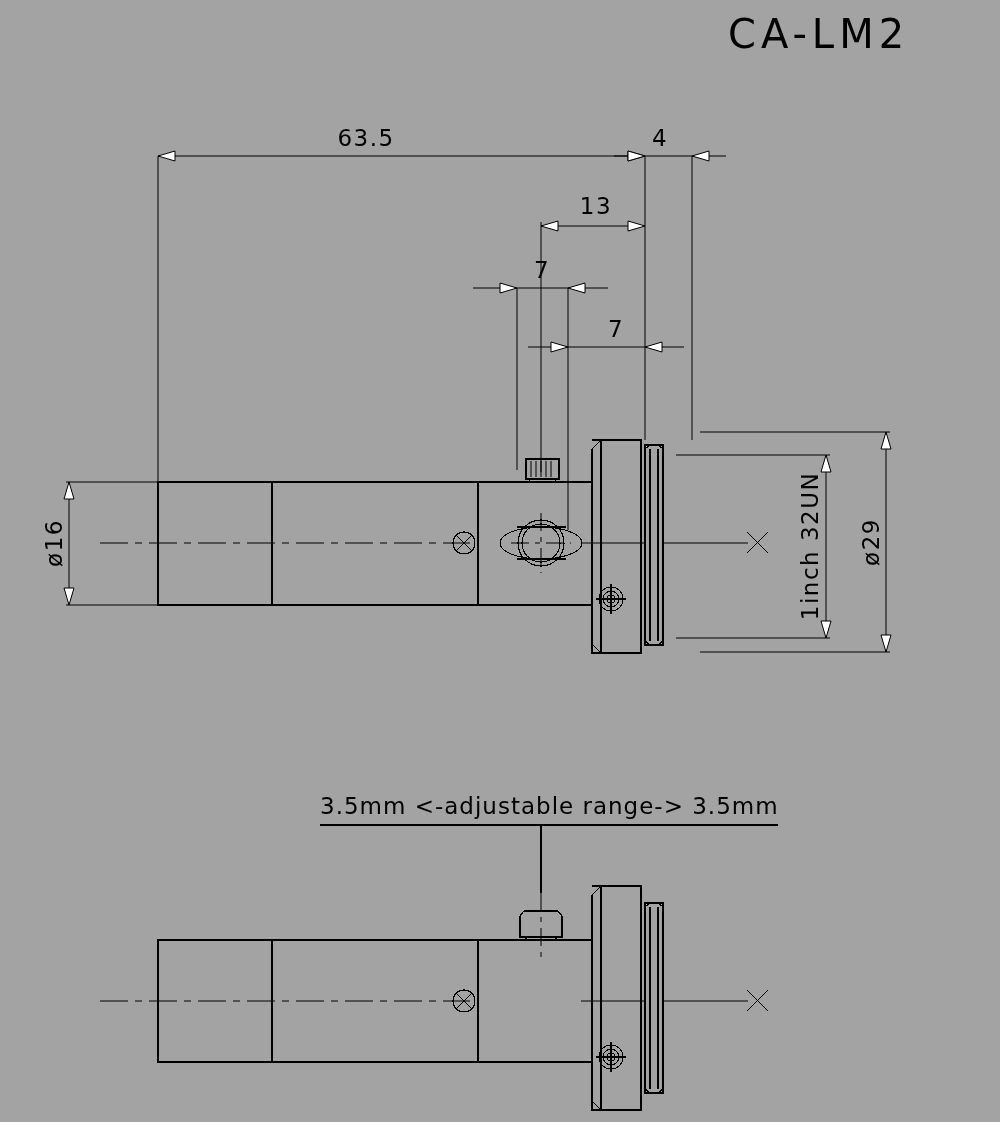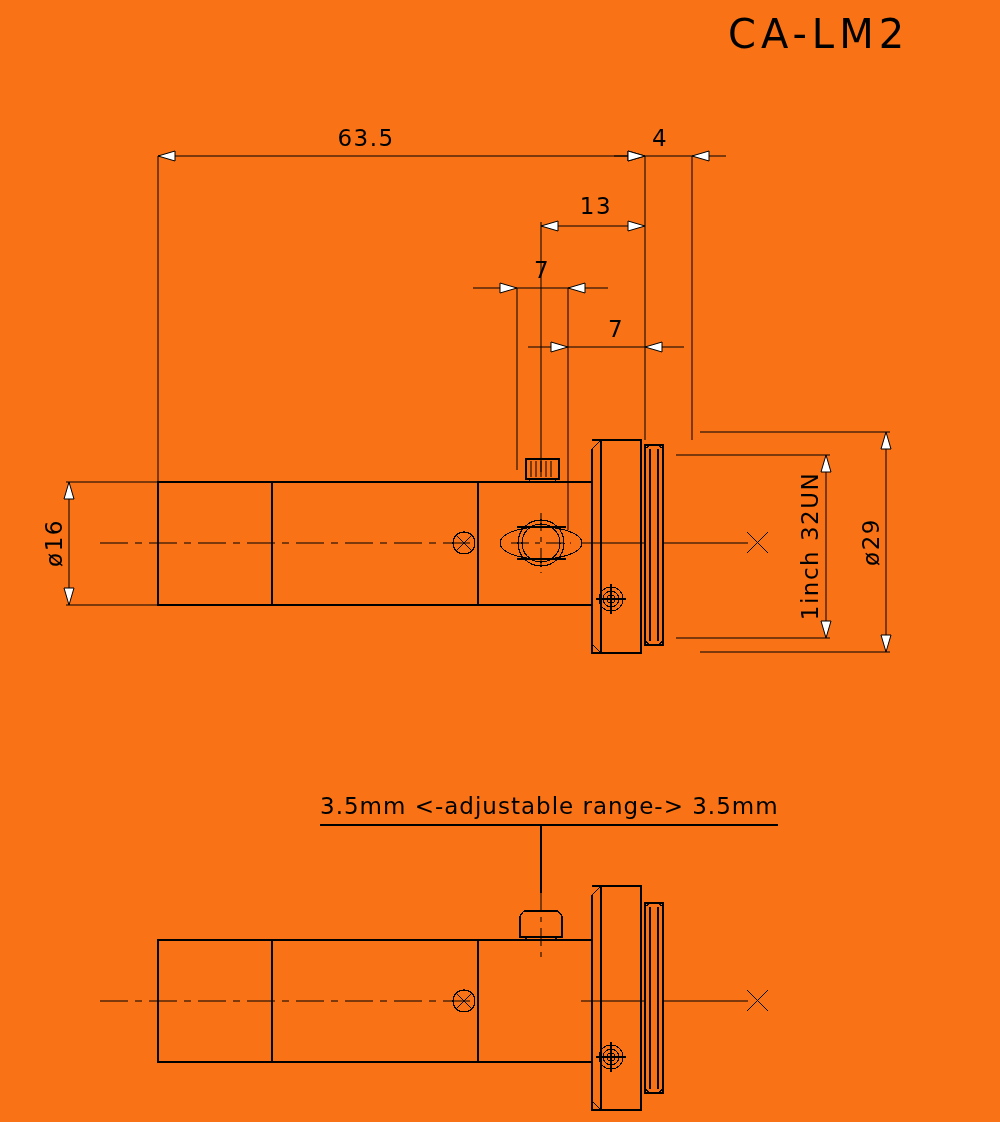--- a/index.html
+++ b/index.html
@@ -1,18 +1,18 @@
 <!DOCTYPE html>
 <html><head>
 <meta charset="utf-8">
 <style>
   html,body{margin:0;padding:0;background:#ffffff;}
   body{width:1000px;height:1122px;overflow:hidden;
        font-family:"DejaVu Sans", sans-serif;}
-  #sheet{position:relative;width:1000px;height:1122px;background:#f97316;}
+  #sheet{position:relative;width:1000px;height:1122px;background:#a3a3a3;}
   svg#drawing{position:absolute;left:0;top:0;width:1000px;height:1122px;}
   .ln{stroke:#000;stroke-width:1.1;fill:none;shape-rendering:crispEdges;}
   .thin{stroke:#000;stroke-width:1;fill:none;}
   .ctr{stroke:#000;stroke-width:1;fill:none;stroke-dasharray:28 7 7 7;}
   .ctr2{stroke:#000;stroke-width:1;fill:none;stroke-dasharray:18 6 5 6;}
   .dimline{stroke:#000;stroke-width:1;fill:none;}
   .arrowhead{stroke:#000;stroke-width:1;fill:#fff;}
   .txt{font-family:"DejaVu Sans", sans-serif;fill:#000;}
   .title-txt{font-size:40px;letter-spacing:5px;}
   .dim-txt{font-size:23px;letter-spacing:1.5px;}

